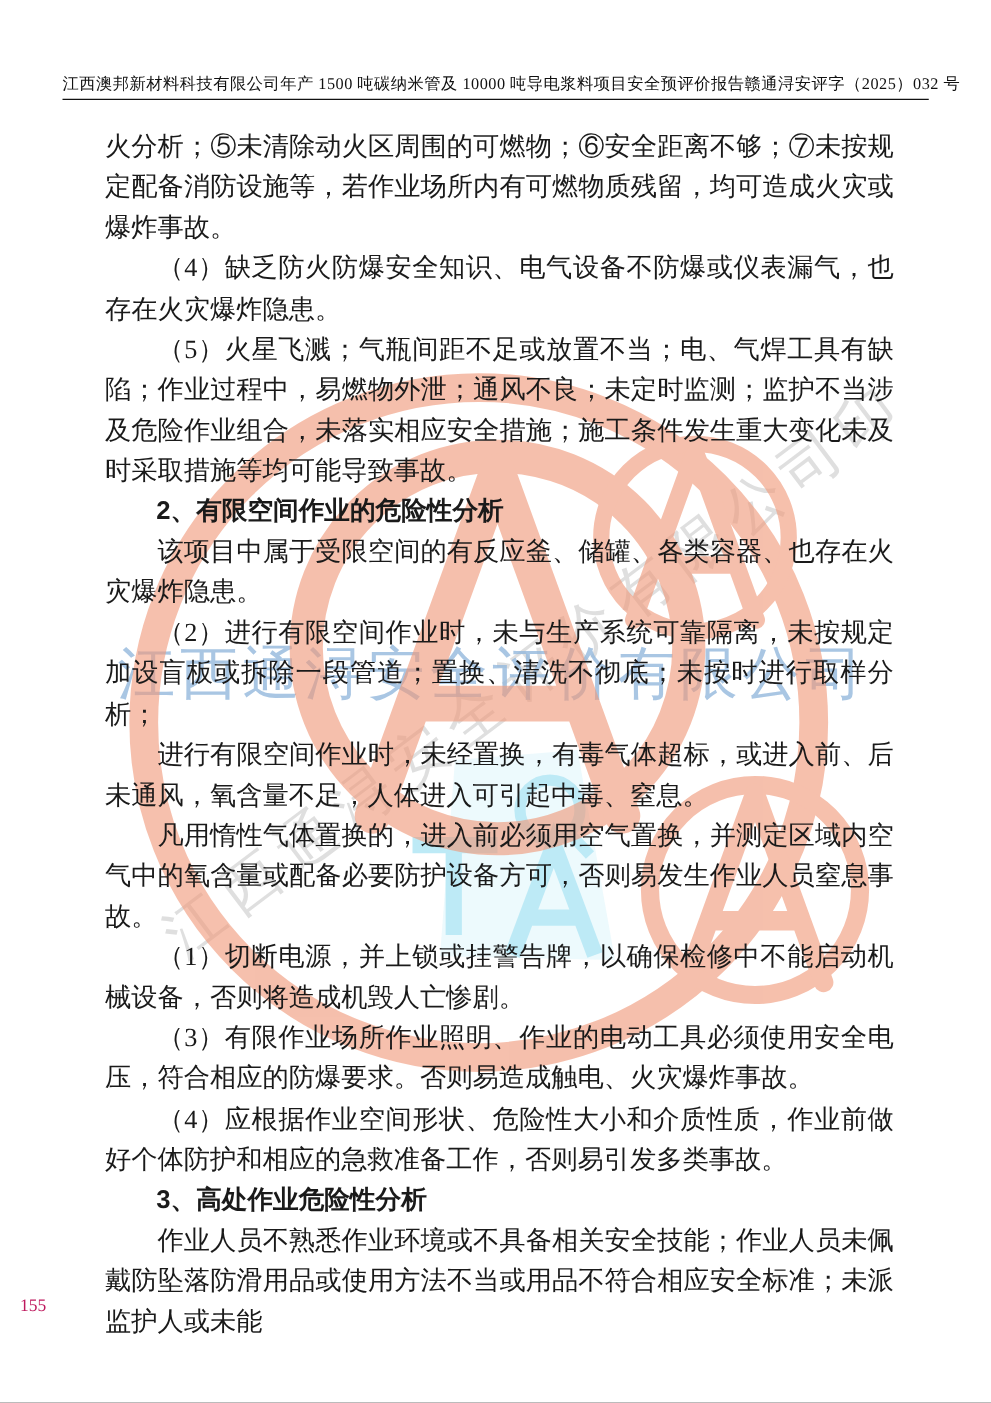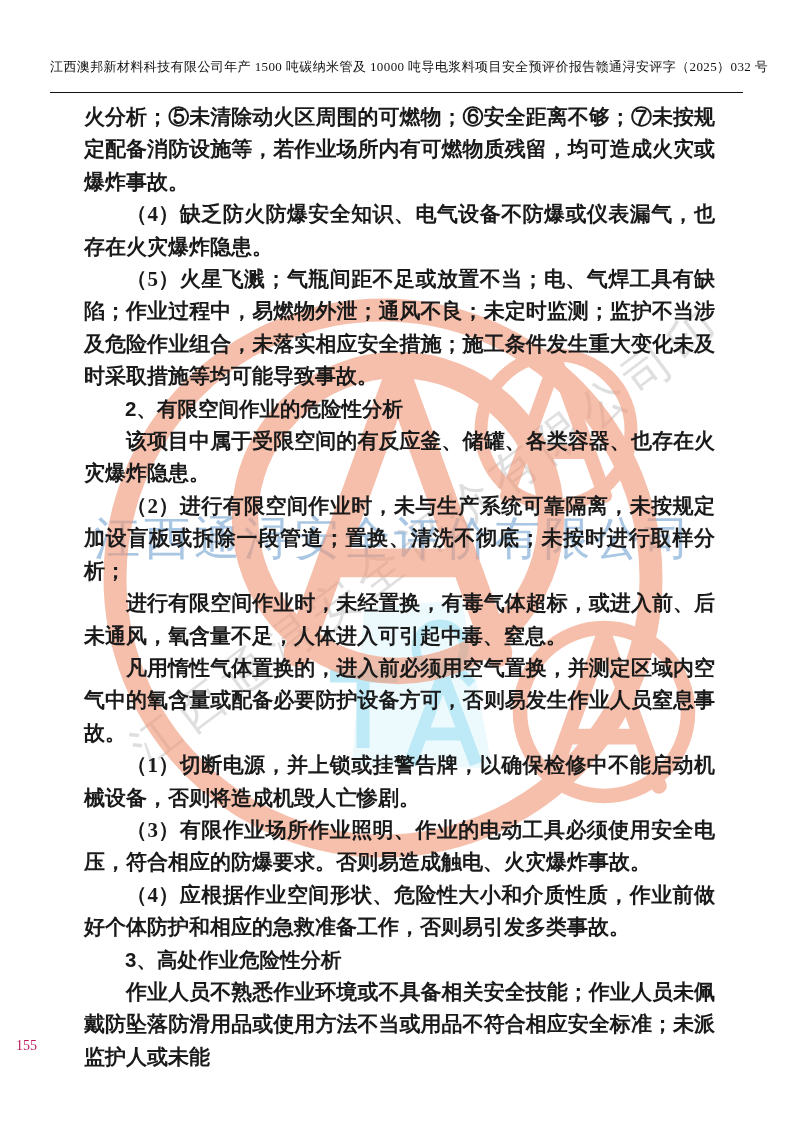--- a/index.html
+++ b/index.html
@@ -13,32 +13,32 @@
     color:#1a1a1a;
   }
   
   .header{
     position:absolute;top:58px;left:50px;width:693px;
     text-align:center;
     font-size:13px;
     letter-spacing:0.4px;
     color:#111;
     border-bottom:1.5px solid #111;
-    padding-bottom:16px;
+    padding-bottom:3px;
     white-space:nowrap;
     z-index:6;
   }
   
   .content{
     position:absolute;top:101px;left:84px;width:631px;
     font-size:21px;line-height:32.4px;
     text-align:justify;
     z-index:5;
   }
-  .content p{margin:0;text-indent:2em;font-weight:bold;}
+  .content p{margin:0;text-indent:2em;}
   .content p.noindent{text-indent:0;}
   .content p.heading{font-weight:bold;font-family:"Liberation Sans","DejaVu Sans",sans-serif;font-size:20.5px;}
   
   .pagenum{
     position:absolute;top:1038px;left:16px;width:100%;
     text-align:left;font-size:14px;color:#be185d;
     z-index:5;
   }
   
   .wm{position:absolute;pointer-events:none;}

